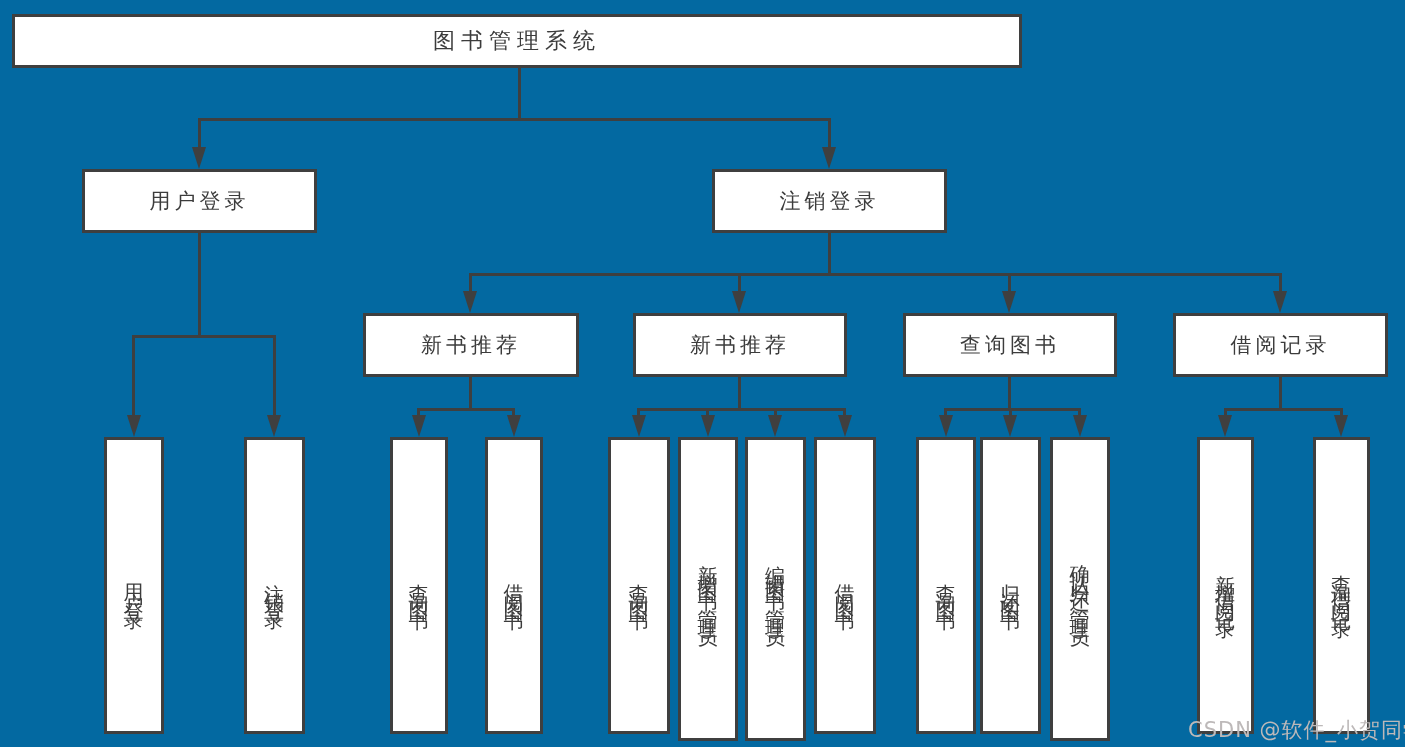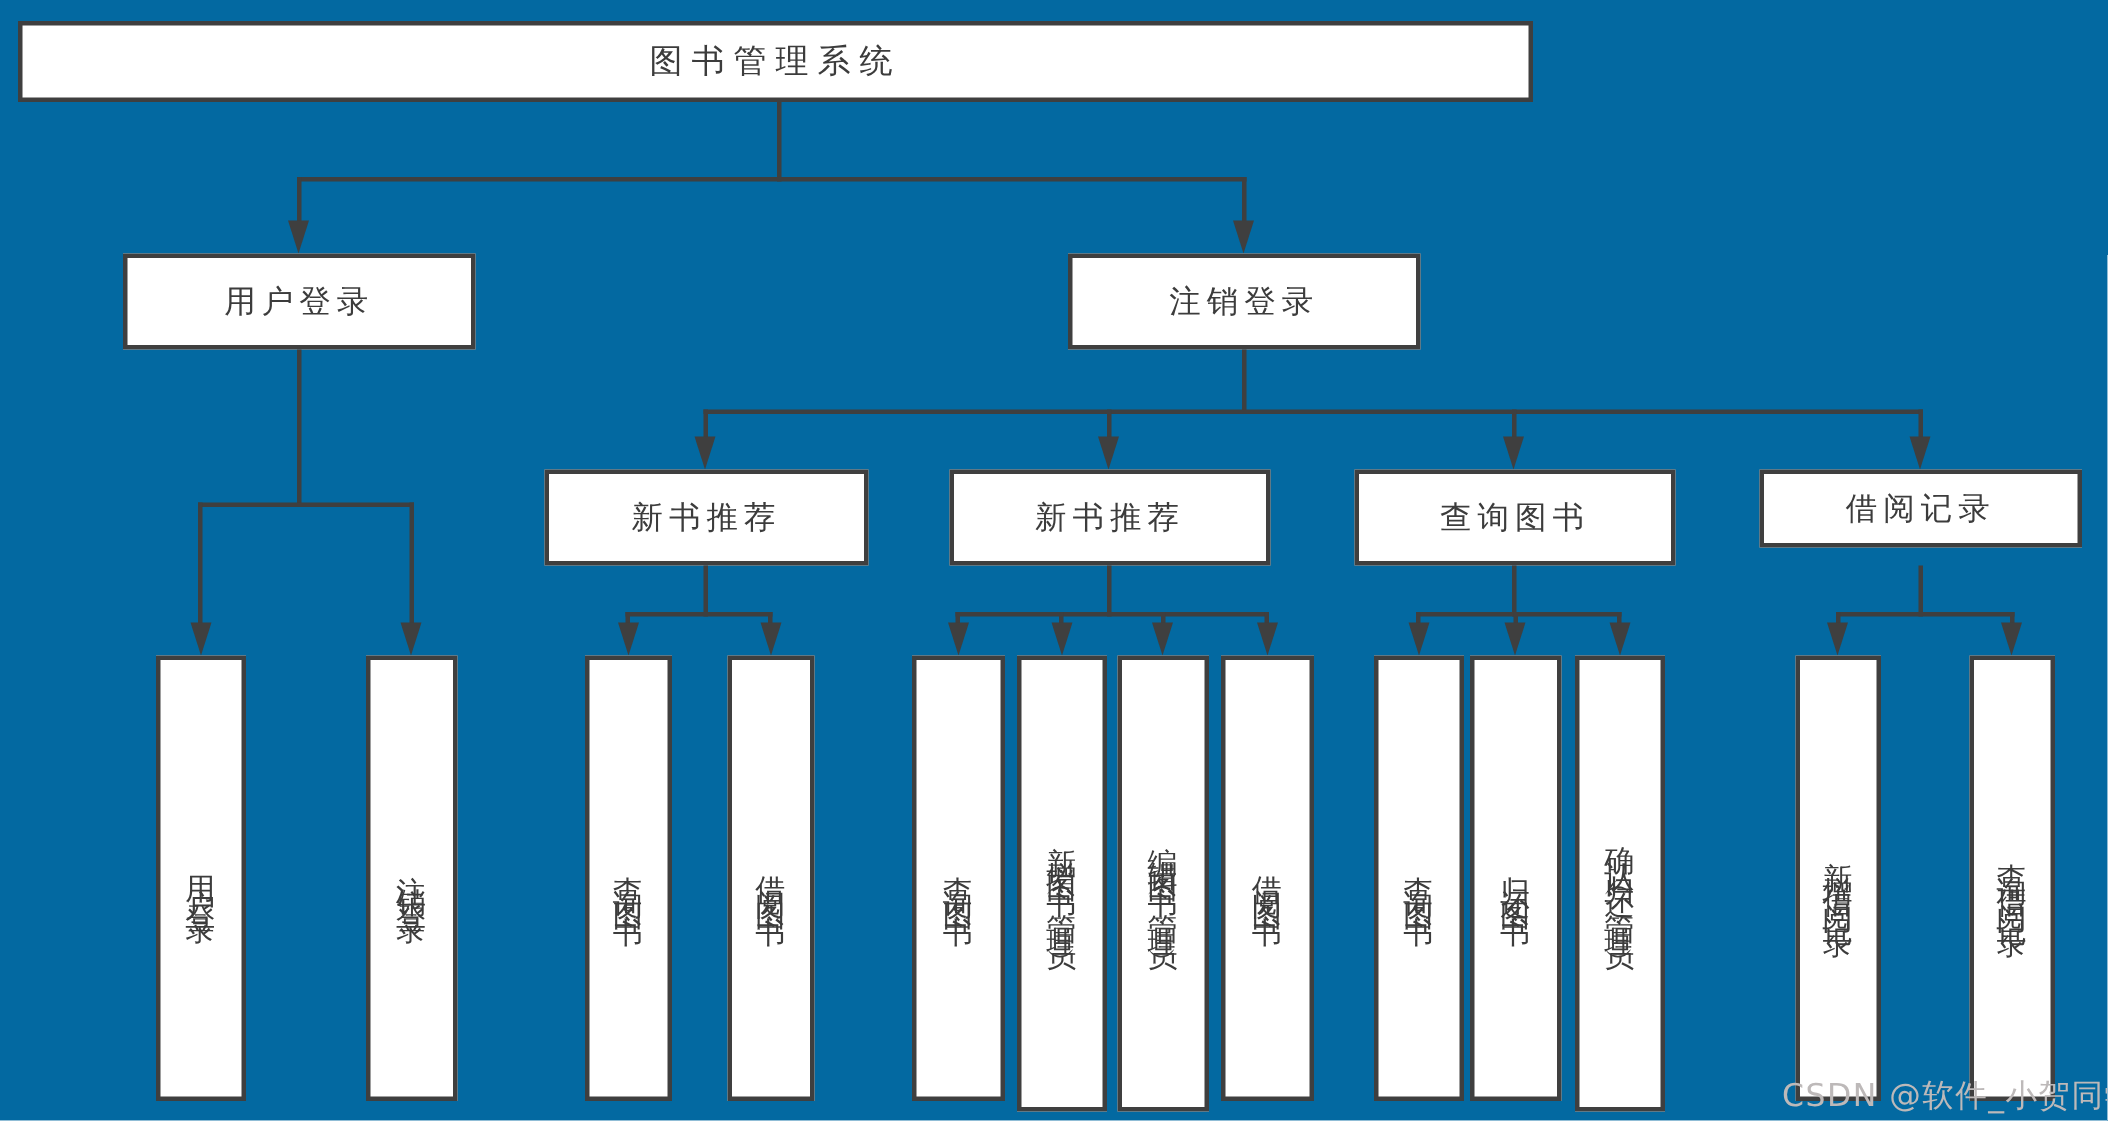--- a/index.html
+++ b/index.html
@@ -72,21 +72,21 @@
 
   <div class="box hbox" style="left:363px;top:313px;width:216px;height:64px;">
     <span>新书推荐</span>
   </div>
   <div class="box hbox" style="left:633px;top:313px;width:214px;height:64px;">
     <span>新书推荐</span>
   </div>
   <div class="box hbox" style="left:903px;top:313px;width:214px;height:64px;">
     <span>查询图书</span>
   </div>
-  <div class="box hbox" style="left:1173px;top:313px;width:215px;height:52px;">
+  <div class="box hbox" style="left:1173px;top:313px;width:215px;height:64px;">
     <span>借阅记录</span>
   </div>
 
   <div class="vl" style="left:469px;top:377px;height:34px;"></div>
   <div class="hl" style="left:417px;top:408px;width:98px;"></div>
   <div class="vl" style="left:417px;top:408px;height:10px;"></div>
   <div class="ar" style="left:412px;top:415px;"></div>
   <div class="vl" style="left:512px;top:408px;height:10px;"></div>
   <div class="ar" style="left:507px;top:415px;"></div>
 

